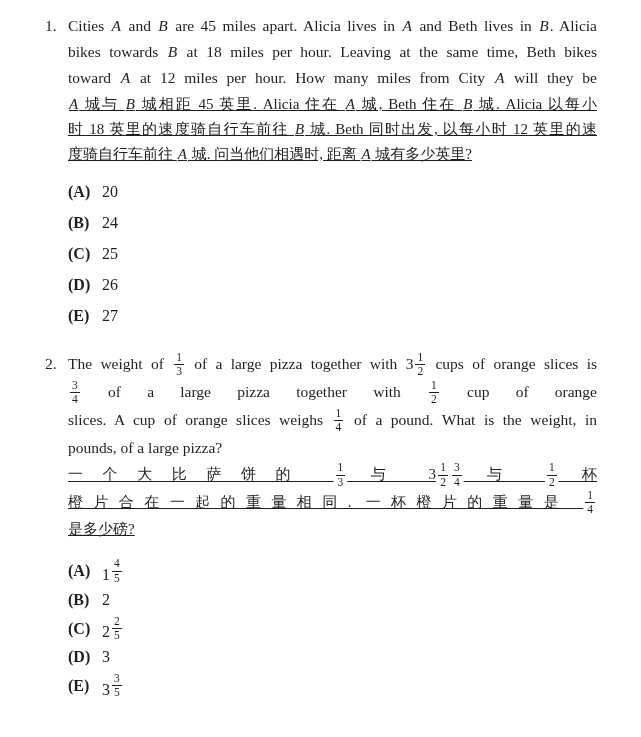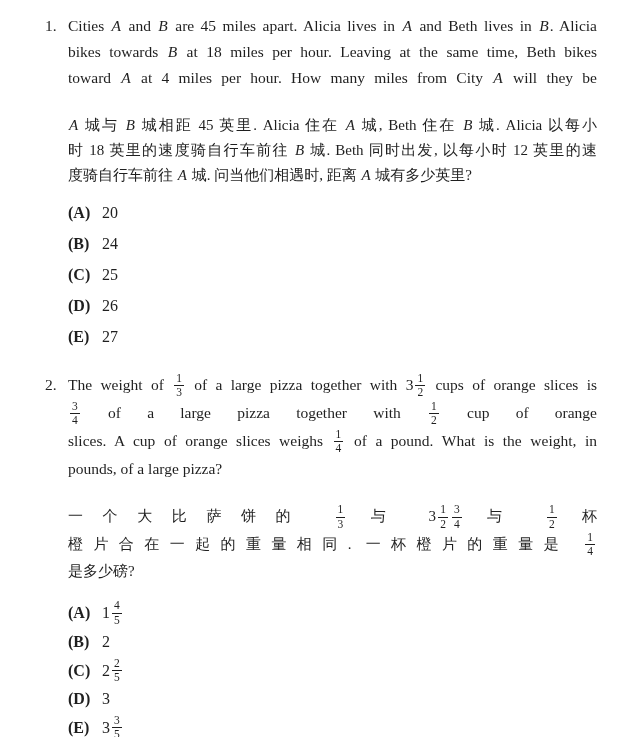--- a/index.html
+++ b/index.html
@@ -40,21 +40,22 @@
     text-align-last: justify;
   }
   .para .line.is-last {
     text-align-last: left;
   }
   .para-en .line {
     font-size: 15.5px;
     line-height: 26px;
   }
   .para-zh {
-    margin-top: 22px;
+    margin-top: 1px;
+    text-decoration: underline;
   }
   .para-zh .line {
     font-size: 15px;
     line-height: 25px;
   }
   .var {
     font-style: italic;
     padding: 0 1px;
   }
   .frac {
@@ -90,38 +91,38 @@
   .choices.tight .choice {
     margin-bottom: 5px;
   }
   .choice-label {
     font-weight: 700;
     width: 34px;
     flex-shrink: 0;
   }
   .choice-value {
     display: inline-flex;
-    align-items: center;
+    align-items: flex-end;
   }
   .choice-value .frac {
     top: 0;
   }
 </style>
 </head>
 <body>
 
 <div class="page">
   <div id="problems-root">
       <div class="problem">
         <div class="problem-number">1.</div>
         <div class="problem-body">
           <div class="para para-en">
             <div class="line"><span class="txt">Cities </span><span class="var">A</span><span class="txt"> and </span><span class="var">B</span><span class="txt"> are 45 miles apart.  Alicia lives in </span><span class="var">A</span><span class="txt"> and Beth lives in </span><span class="var">B</span><span class="txt">.  Alicia</span></div>
             <div class="line"><span class="txt">bikes towards </span><span class="var">B</span><span class="txt"> at 18 miles per hour.  Leaving at the same time, Beth bikes</span></div>
-            <div class="line"><span class="txt">toward </span><span class="var">A</span><span class="txt"> at 4 miles per hour.  How many miles from City </span><span class="var">A</span><span class="txt"> will they be</span></div>
+            <div class="line"><span class="txt">toward </span><span class="var">A</span><span class="txt"> at 12 miles per hour.  How many miles from City </span><span class="var">A</span><span class="txt"> will they be</span></div>
           </div>
           <div class="para para-zh">
             <div class="line"><span class="var">A</span><span class="txt"> 城与 </span><span class="var">B</span><span class="txt"> 城相距 45 英里. Alicia 住在 </span><span class="var">A</span><span class="txt"> 城, Beth 住在 </span><span class="var">B</span><span class="txt"> 城. Alicia 以每小</span></div>
             <div class="line"><span class="txt">时 18 英里的速度骑自行车前往 </span><span class="var">B</span><span class="txt"> 城. Beth 同时出发, 以每小时 12 英里的速</span></div>
             <div class="line is-last"><span class="txt">度骑自行车前往 </span><span class="var">A</span><span class="txt"> 城. 问当他们相遇时, 距离 </span><span class="var">A</span><span class="txt"> 城有多少英里?</span></div>
           </div>
           <div class="choices">
             <div class="choice">
               <span class="choice-label">(A)</span>
               <span class="choice-value">

